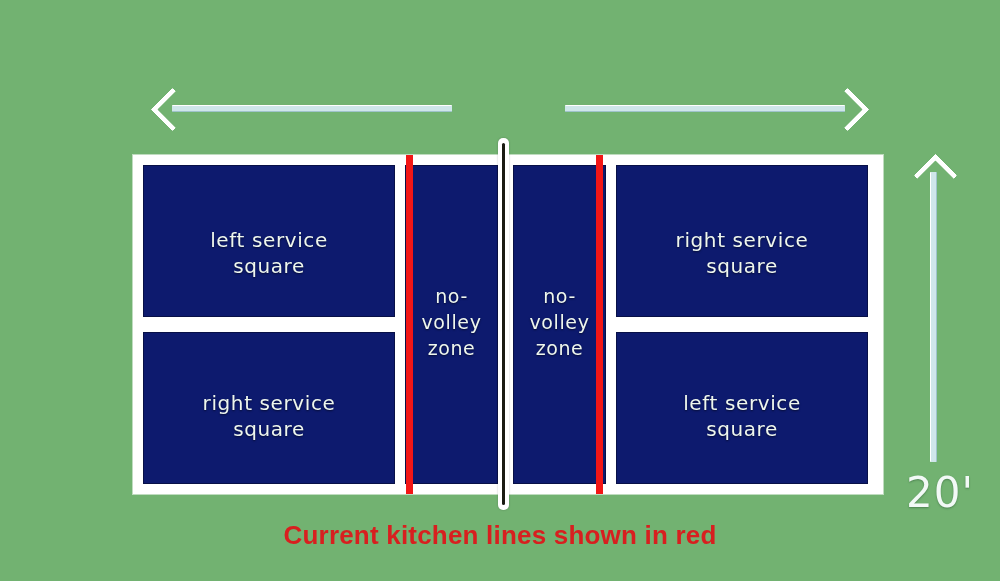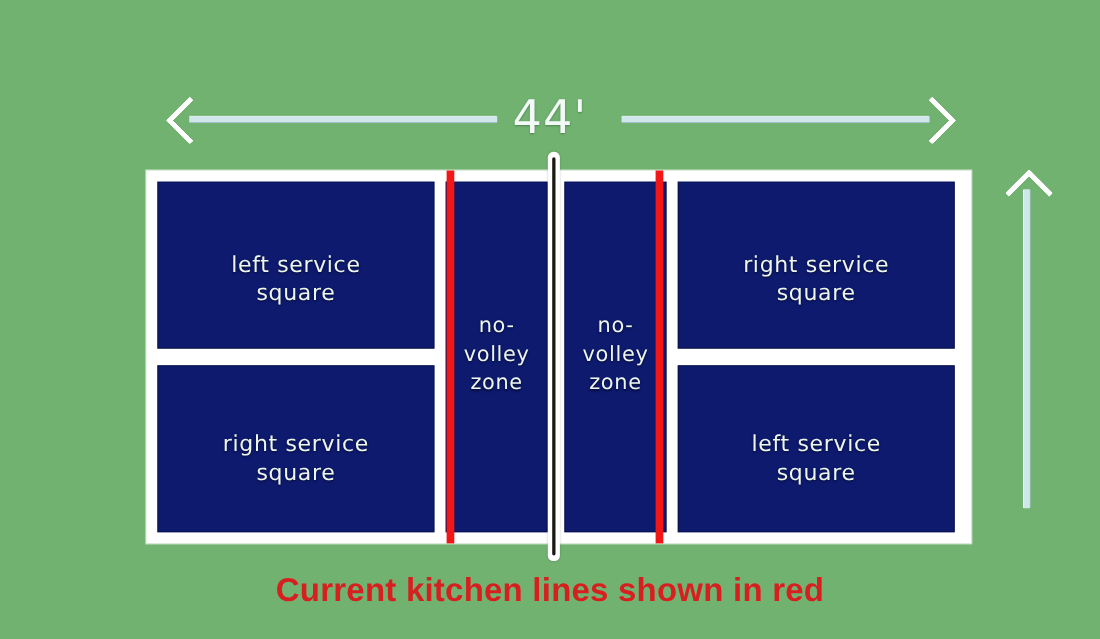--- a/index.html
+++ b/index.html
@@ -149,40 +149,40 @@
   }
 
   
   .caption {
     position: absolute;
     left: 0;
     right: 0;
     top: 520px;
     text-align: center;
     color: #d81f1f;
-    font-size: 30px;
+    font-size: 26px;
     font-weight: bold;
     letter-spacing: 0.2px;
     font-family: "Liberation Sans", sans-serif;
   }
 </style>
 </head>
 <body>
 
 <div id="stage">
   <div class="bg"></div>
 
   <div class="arrowhead arrow-left"></div>
   <div class="dim-h-line dim-h-left"></div>
-  <div class="dim-label label-44">44'</div>
   <div class="dim-h-line dim-h-right"></div>
   <div class="arrowhead arrow-right"></div>
 
   <div class="arrowhead arrow-up"></div>
   <div class="dim-v-line"></div>
+  <div class="dim-label label-20">20'</div>
 
   <div class="court">
 
     <div class="panel p-tl">
       <div class="panel-text pt-top">
         <div>left service</div>
         <div>square</div>
       </div>
     </div>
 

